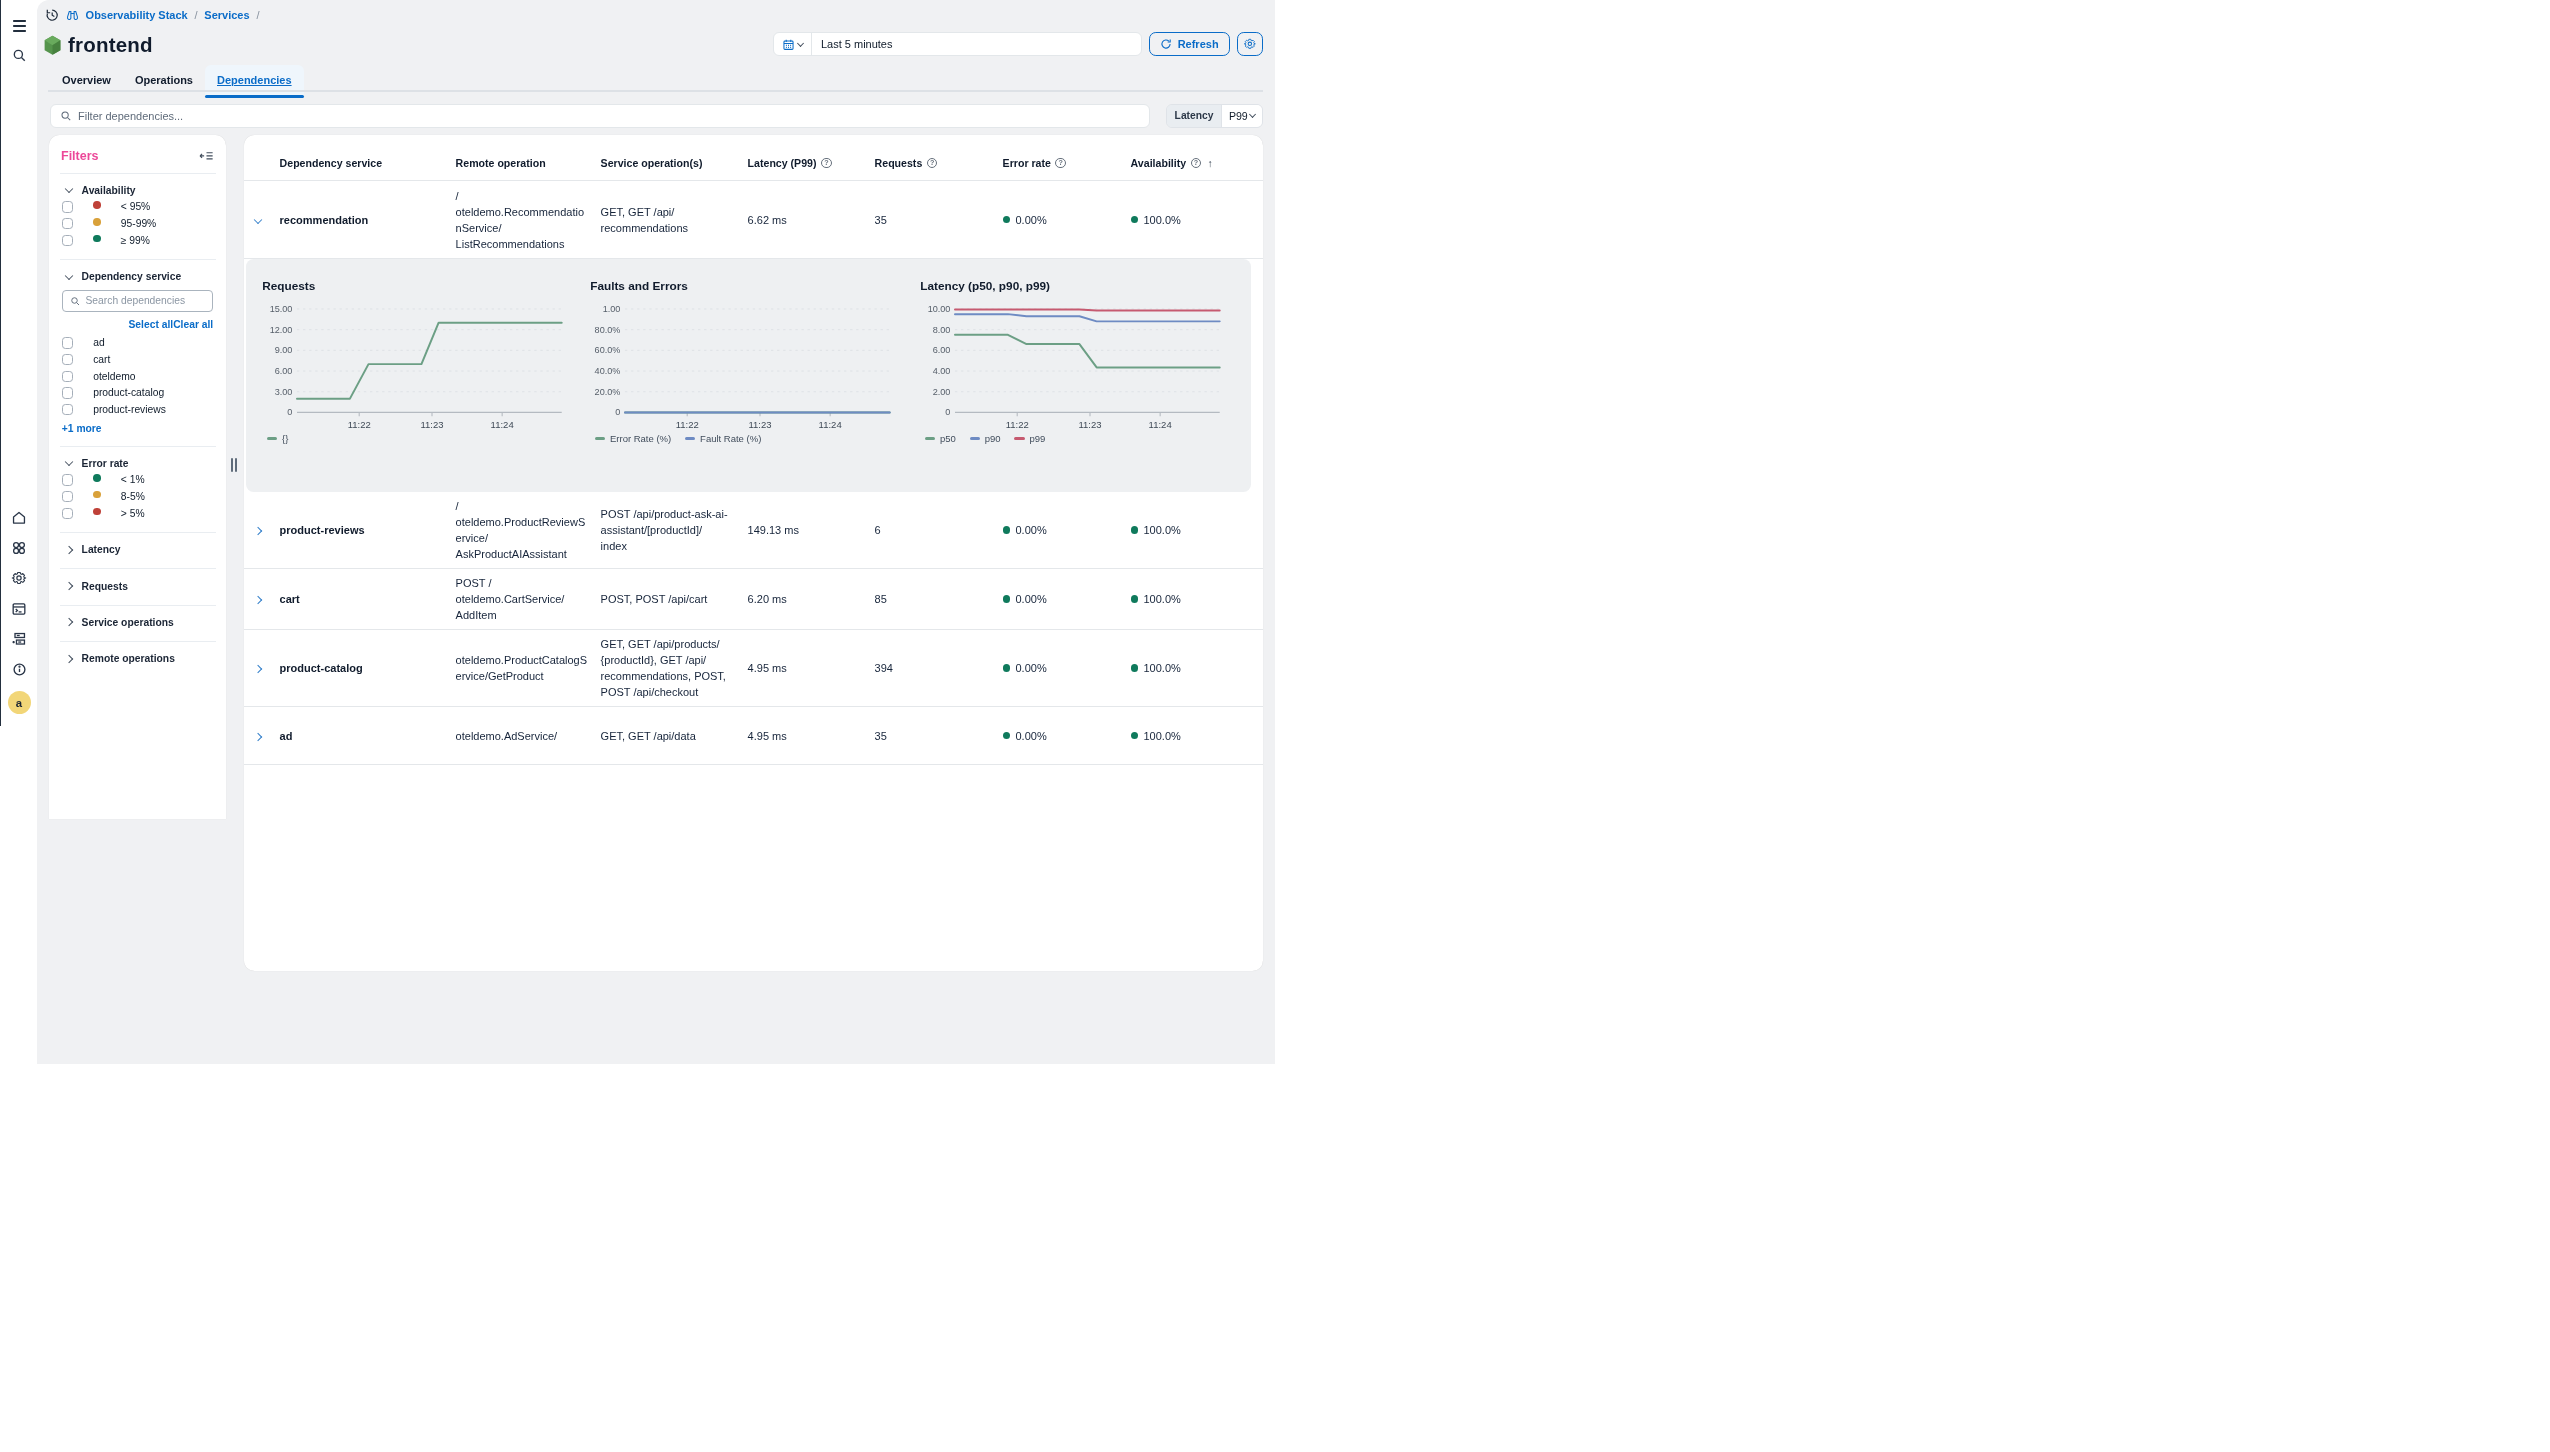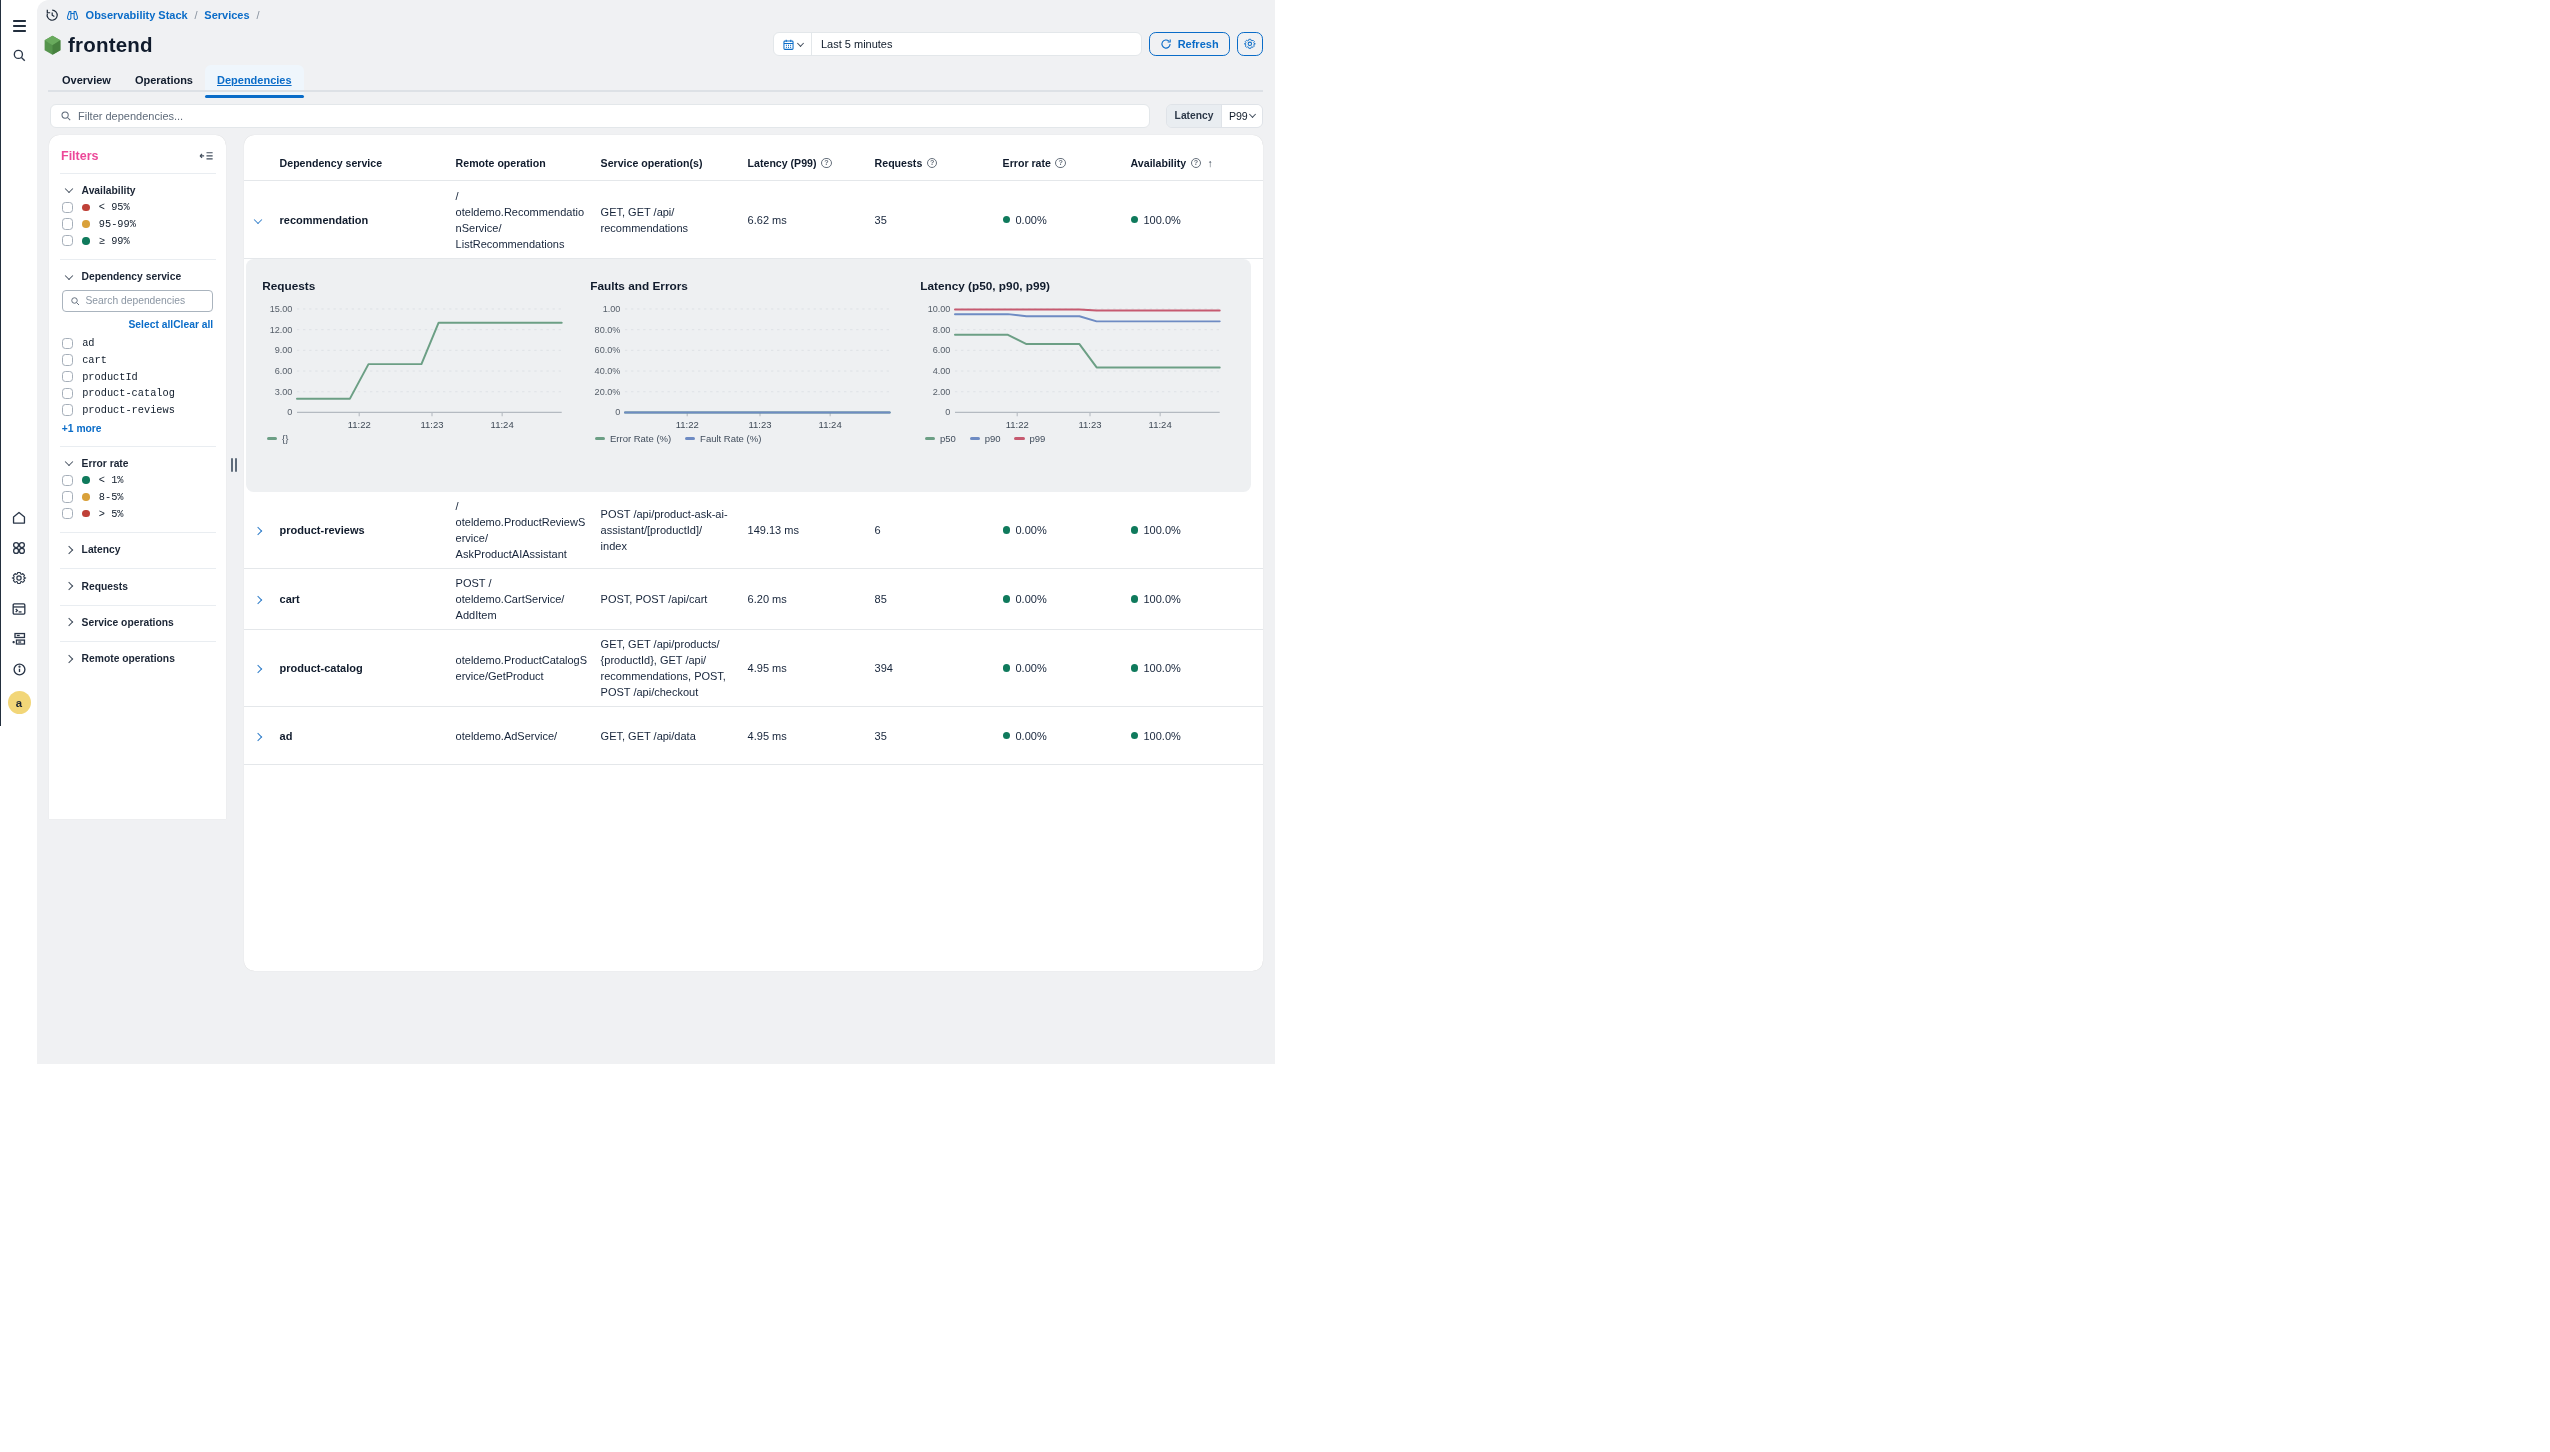--- a/index.html
+++ b/index.html
@@ -76,21 +76,21 @@
   .chev.sm { width:5px; height:5px; }
 
   
   .filters-card { position:absolute; left:12px; top:135px; width:177px; height:684px;
     background:#fff; border-radius:10.6px 10.6px 0 0; box-shadow:0 0 0.8px rgba(0,0,0,.18); padding:13.7px 12px; }
   .filters-head { display:flex; align-items:center; justify-content:space-between; }
   .filters-title { font-size:12.5px; font-weight:700; color:#ec4899; }
   .fdivider { height:0.8px; background:#e9edf1; margin:10px -1.5px; }
   .fsection-head { display:flex; align-items:center; gap:10px; padding:1.5px 0 3px 4.6px;
     font-size:10.3px; font-weight:700; color:#1a2434; cursor:pointer; }
-  .fopt { display:flex; align-items:center; gap:9px; padding:2.3px 0 2.3px 0.8px; height:16.7px; font-size:10.3px; cursor:pointer;font-family:Liberation Mono, monospace; }
+  .fopt { display:flex; gap:20px; padding:2.3px 0 2.3px 0.8px; height:16.7px; font-size:10.3px; cursor:pointer; }
   .cbx { width:11.4px; height:11.4px; border:1.2px solid #a5aeb9; border-radius:3.4px; background:#fff;
     flex:none; cursor:pointer; }
   .fdot { width:7.6px; height:7.6px; border-radius:50%; flex:none; }
   .fsearch { margin:4.6px 0.8px 6px; height:22px; border:0.8px solid #aab4be; border-radius:4px;
     display:flex; align-items:center; gap:5.3px; padding:0 6.8px; background:#fff; }
   .fsearch input { border:none; outline:none; flex:1; width:100%; font-size:10.3px; font-family:inherit; }
   .fsearch input::placeholder { color:#8b96a3; }
   .link-row { display:flex; justify-content:flex-end; padding:1.5px 0.8px 4.6px; }
   .blue-link { color:#0a6cc8; font-size:10.3px; font-weight:700; cursor:pointer; }
   .more-link { padding:4.6px 0 1.5px 0.8px; }
@@ -334,21 +334,21 @@
     <label class="fopt">
       <span class="cbx"></span>
       <span>ad</span>
     </label>
     <label class="fopt">
       <span class="cbx"></span>
       <span>cart</span>
     </label>
     <label class="fopt">
       <span class="cbx"></span>
-      <span>productId</span>
+      <span>oteldemo</span>
     </label>
     <label class="fopt">
       <span class="cbx"></span>
       <span>product-catalog</span>
     </label>
     <label class="fopt">
       <span class="cbx"></span>
       <span>product-reviews</span>
     </label>
     <div class="blue-link more-link">+1 more</div>

